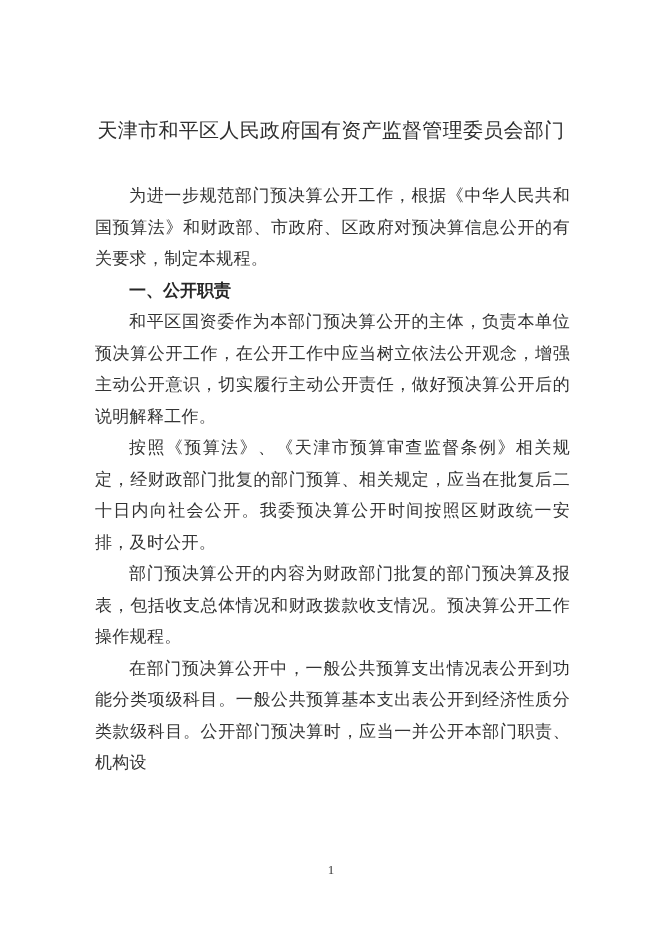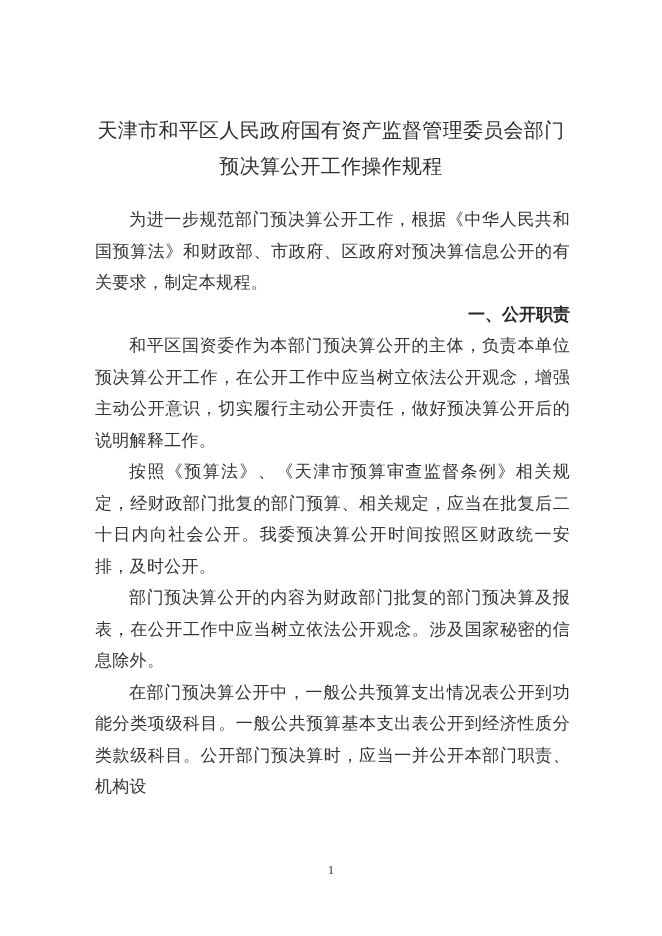--- a/index.html
+++ b/index.html
@@ -22,72 +22,71 @@
     padding-top: 112px;
     font-family: "Liberation Sans", "DejaVu Sans", sans-serif;
     font-weight: 400;
     font-size: 20px;
     line-height: 36px;
     letter-spacing: 0.3px;
     text-align: center;
     color: #2f2f2f;
   }
   .content {
-    margin: 20px 92px 0 95px;
+    margin: 32px 92px 0 95px;
     font-size: 17px;
     line-height: 31.5px;
     text-align: justify;
     text-justify: inter-character;
     color: #333333;
   }
   .para {
     margin: 0;
     text-indent: 2em;
     letter-spacing: 0.3px;
   }
   .section-heading {
     margin: 0;
     text-indent: 2em;
     font-family: Liberation Sans, sans-serif;
     font-weight: 700;
     font-size: 17px;
     line-height: 31.5px;
     color: #262626;
-    text-align: right;
+    text-align: left;
   }
   .page-number {
     position: absolute;
     top: 862px;
     left: 0;
     width: 662px;
     text-align: center;
     font-size: 13px;
     line-height: 16px;
     color: #3a3a3a;
   }
 </style>
 </head>
 <body>
 
 <div class="page">
 
   <h1 class="doc-title">
     <div>天津市和平区人民政府国有资产监督管理委员会部门</div>
-    <div>预决算公开工作操作规程</div>
   </h1>
 
   <div class="content">
 
     <p class="para">为进一步规范部门预决算公开工作，根据《中华人民共和国预算法》和财政部、市政府、区政府对预决算信息公开的有关要求，制定本规程。</p>
 
     <h2 class="section-heading">一、公开职责</h2>
     <p class="para">和平区国资委作为本部门预决算公开的主体，负责本单位预决算公开工作，在公开工作中应当树立依法公开观念，增强主动公开意识，切实履行主动公开责任，做好预决算公开后的说明解释工作。</p>
 
     <p class="para">按照《预算法》、《天津市预算审查监督条例》相关规定，经财政部门批复的部门预算、相关规定，应当在批复后二十日内向社会公开。我委预决算公开时间按照区财政统一安排，及时公开。</p>
 
-    <p class="para">部门预决算公开的内容为财政部门批复的部门预决算及报表，在公开工作中应当树立依法公开观念。涉及国家秘密的信息除外。</p>
+    <p class="para">部门预决算公开的内容为财政部门批复的部门预决算及报表，包括收支总体情况和财政拨款收支情况。预决算公开工作操作规程。</p>
     <p class="para">在部门预决算公开中，一般公共预算支出情况表公开到功能分类项级科目。一般公共预算基本支出表公开到经济性质分类款级科目。公开部门预决算时，应当一并公开本部门职责、机构设</p>
 
   </div>
 
   <div class="page-number">1</div>
 
 </div>
 
 </body></html>

